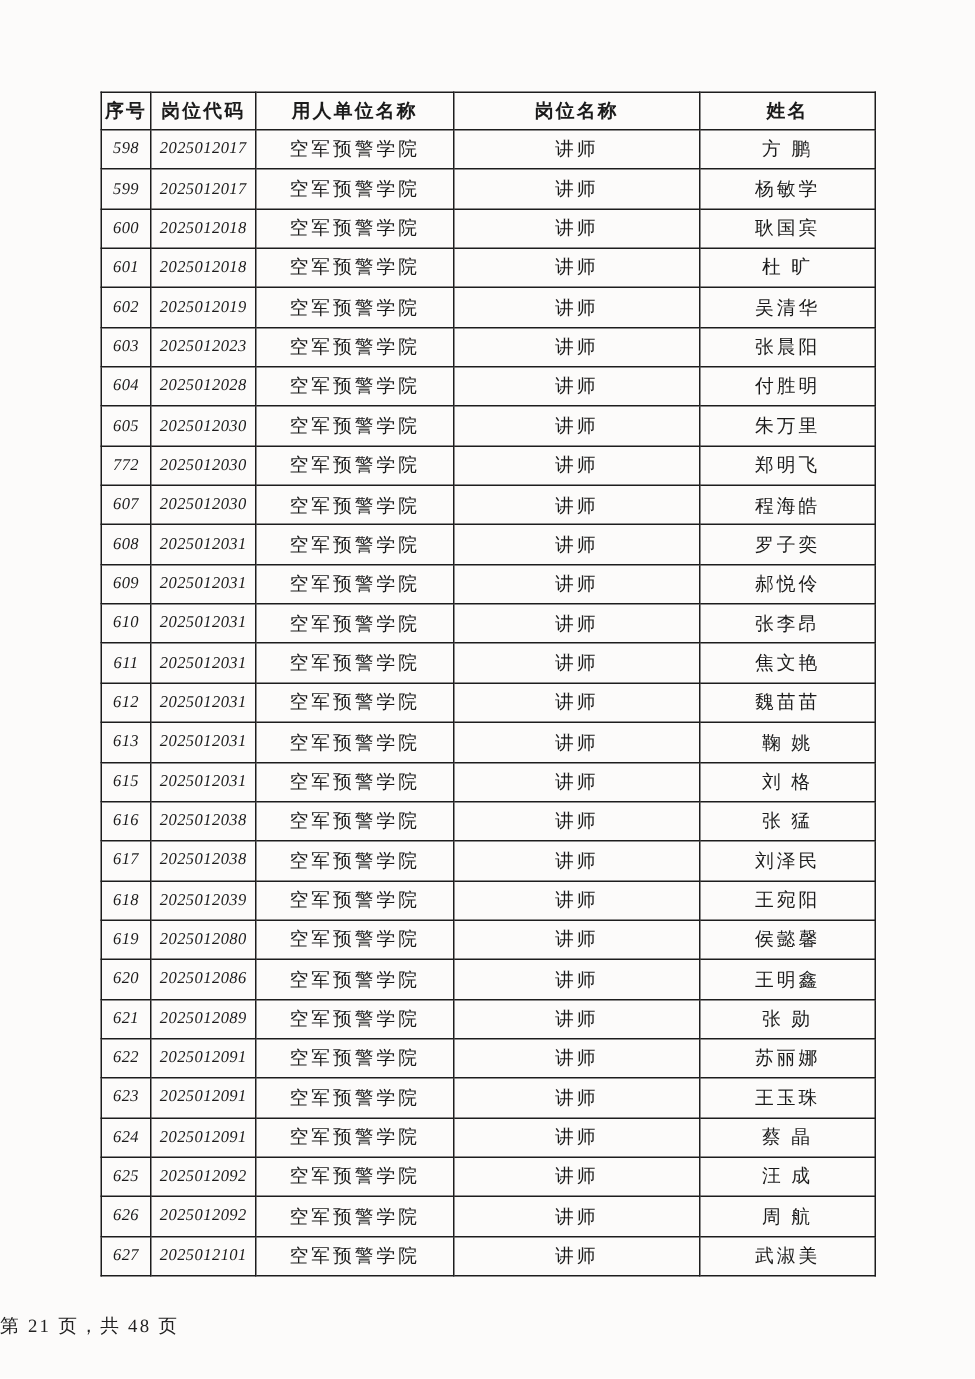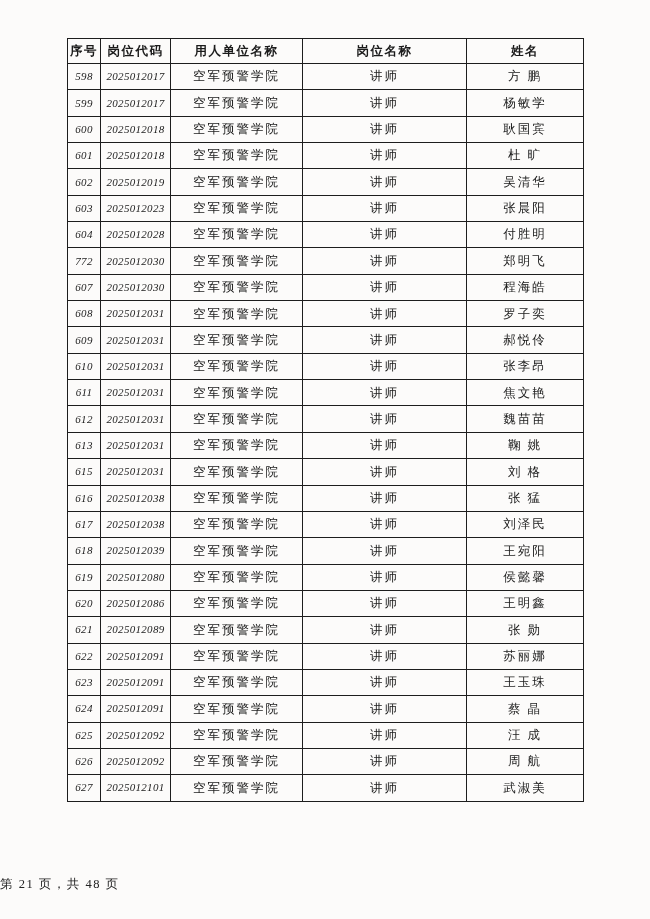--- a/index.html
+++ b/index.html
@@ -12,21 +12,21 @@
     width: 650px;
     height: 919px;
     background: #fcfbfa;
     font-family: "Liberation Serif", "DejaVu Serif", serif;
     color: #1b1b1b;
     overflow: hidden;
   }
   table.roster {
     position: absolute;
     left: 67px;
-    top: 38px;
+    top: 61px;
     width: 516px;
     border-collapse: collapse;
     table-layout: fixed;
     border: 1.5px solid #161616;
   }
   .roster th, .roster td {
     border: 1px solid #1d1d1d;
     text-align: center;
     vertical-align: middle;
     padding: 0;
@@ -128,20 +128,27 @@
           <td class="cjk">张晨阳</td>
         </tr>
         <tr>
           <td class="num">604</td>
           <td class="num">2025012028</td>
           <td class="cjk">空军预警学院</td>
           <td class="cjk">讲师</td>
           <td class="cjk">付胜明</td>
         </tr>
         <tr>
+          <td class="num">605</td>
+          <td class="num">2025012030</td>
+          <td class="cjk">空军预警学院</td>
+          <td class="cjk">讲师</td>
+          <td class="cjk">朱万里</td>
+        </tr>
+        <tr>
           <td class="num">772</td>
           <td class="num">2025012030</td>
           <td class="cjk">空军预警学院</td>
           <td class="cjk">讲师</td>
           <td class="cjk">郑明飞</td>
         </tr>
         <tr>
           <td class="num">607</td>
           <td class="num">2025012030</td>
           <td class="cjk">空军预警学院</td>

